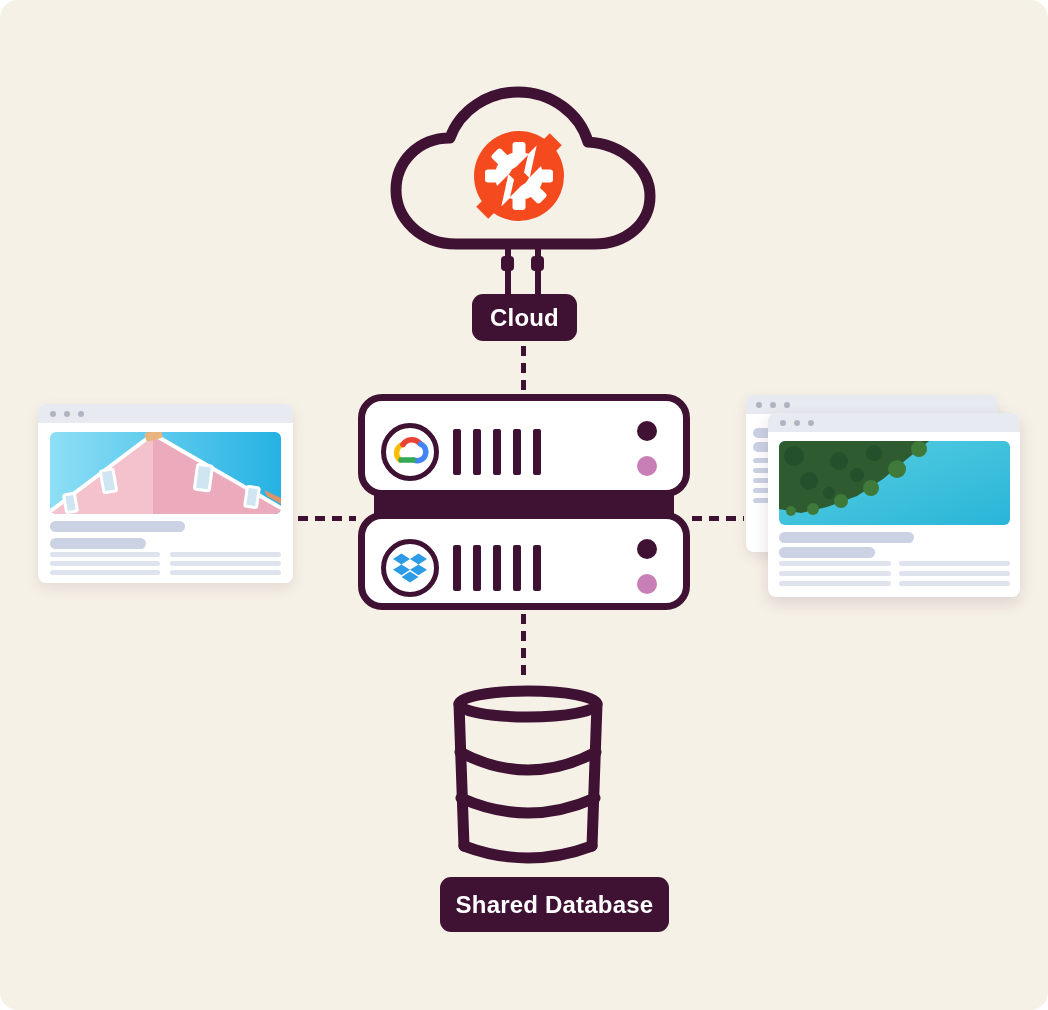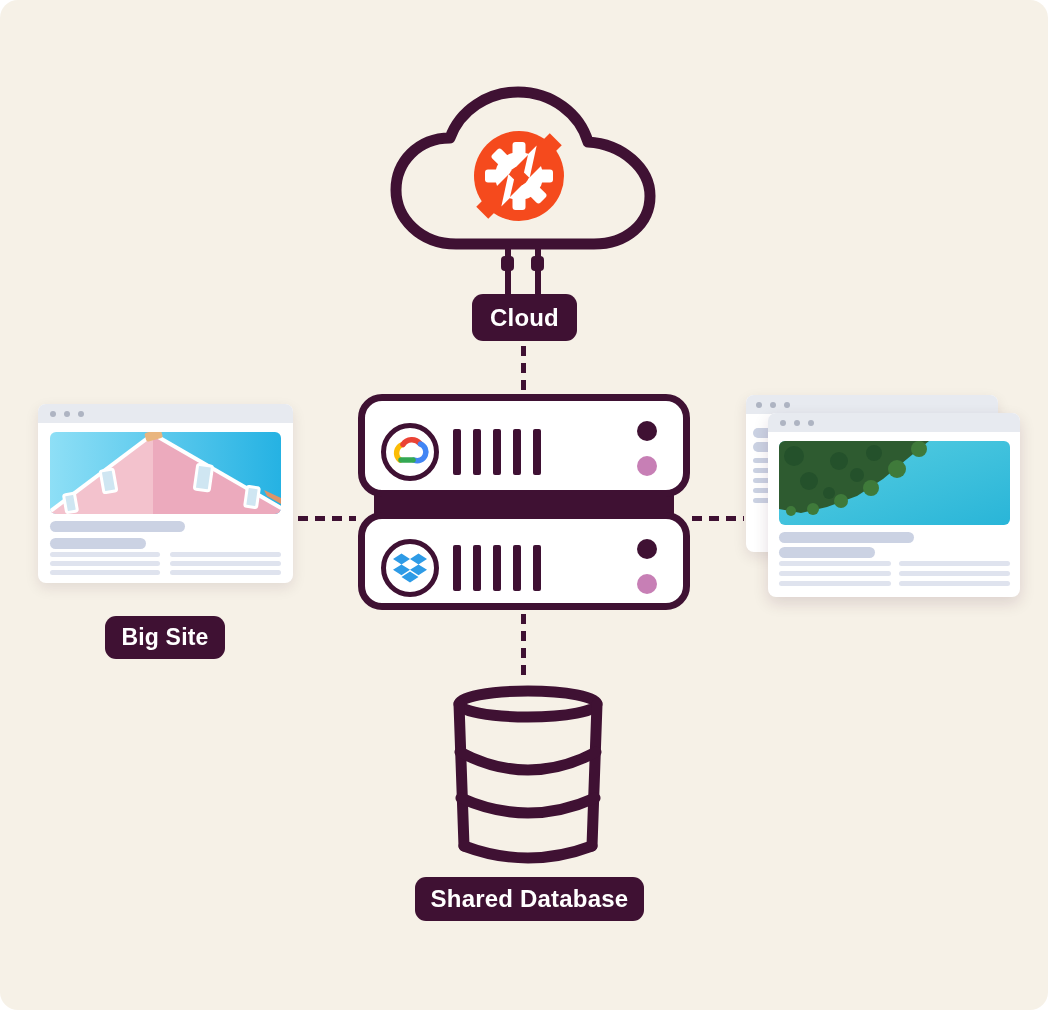--- a/index.html
+++ b/index.html
@@ -156,23 +156,20 @@
     <div class="pill" style="left:12px;top:117px;width:135px;height:11px;"></div>
     <div class="pill" style="left:12px;top:134px;width:96px;height:11px;"></div>
     <div class="tline" style="left:12px;top:148px;width:110px;"></div>
     <div class="tline" style="left:132px;top:148px;width:111px;"></div>
     <div class="tline" style="left:12px;top:157px;width:110px;"></div>
     <div class="tline" style="left:132px;top:157px;width:111px;"></div>
     <div class="tline" style="left:12px;top:166px;width:110px;"></div>
     <div class="tline" style="left:132px;top:166px;width:111px;"></div>
   </div>
 
-  <div class="badge" style="left:105px;top:616px;width:120px;height:43px;font-size:23px;">
-    <span>Big Site</span>
-  </div>
 
   <div class="browser" style="left:746px;top:395px;width:252px;height:157px;">
     <div class="browser-bar" style="padding-left:10px;">
       <span class="wdot"></span>
       <span class="wdot"></span>
       <span class="wdot"></span>
     </div>
     <div class="pill" style="left:7px;top:33px;width:24px;height:10px;"></div>
     <div class="pill" style="left:7px;top:47px;width:24px;height:10px;"></div>
     <div class="tline" style="left:7px;top:63px;width:24px;background:#CBD2E3;"></div>
@@ -229,16 +226,16 @@
 
   <svg class="abs" style="left:447px;top:684px;" width="162" height="180" viewBox="0 0 162 180" fill="none" stroke="#3F1133" stroke-width="11" stroke-linecap="round">
     <ellipse cx="81" cy="20" rx="69" ry="13"></ellipse>
     <path d="M12 20 L17 162"></path>
     <path d="M150 20 L145 162"></path>
     <path d="M17 162 Q81 186 145 162"></path>
     <path d="M13 68 Q81 104 149 68"></path>
     <path d="M14 114 Q81 144 148 114"></path>
   </svg>
 
-  <div class="badge" style="left:415px;top:877px;width:229px;height:44px;">
+  <div class="badge" style="left:440px;top:877px;width:229px;height:55px;">
     <span>Shared Database</span>
   </div>
 </div>
 
 </body></html>

